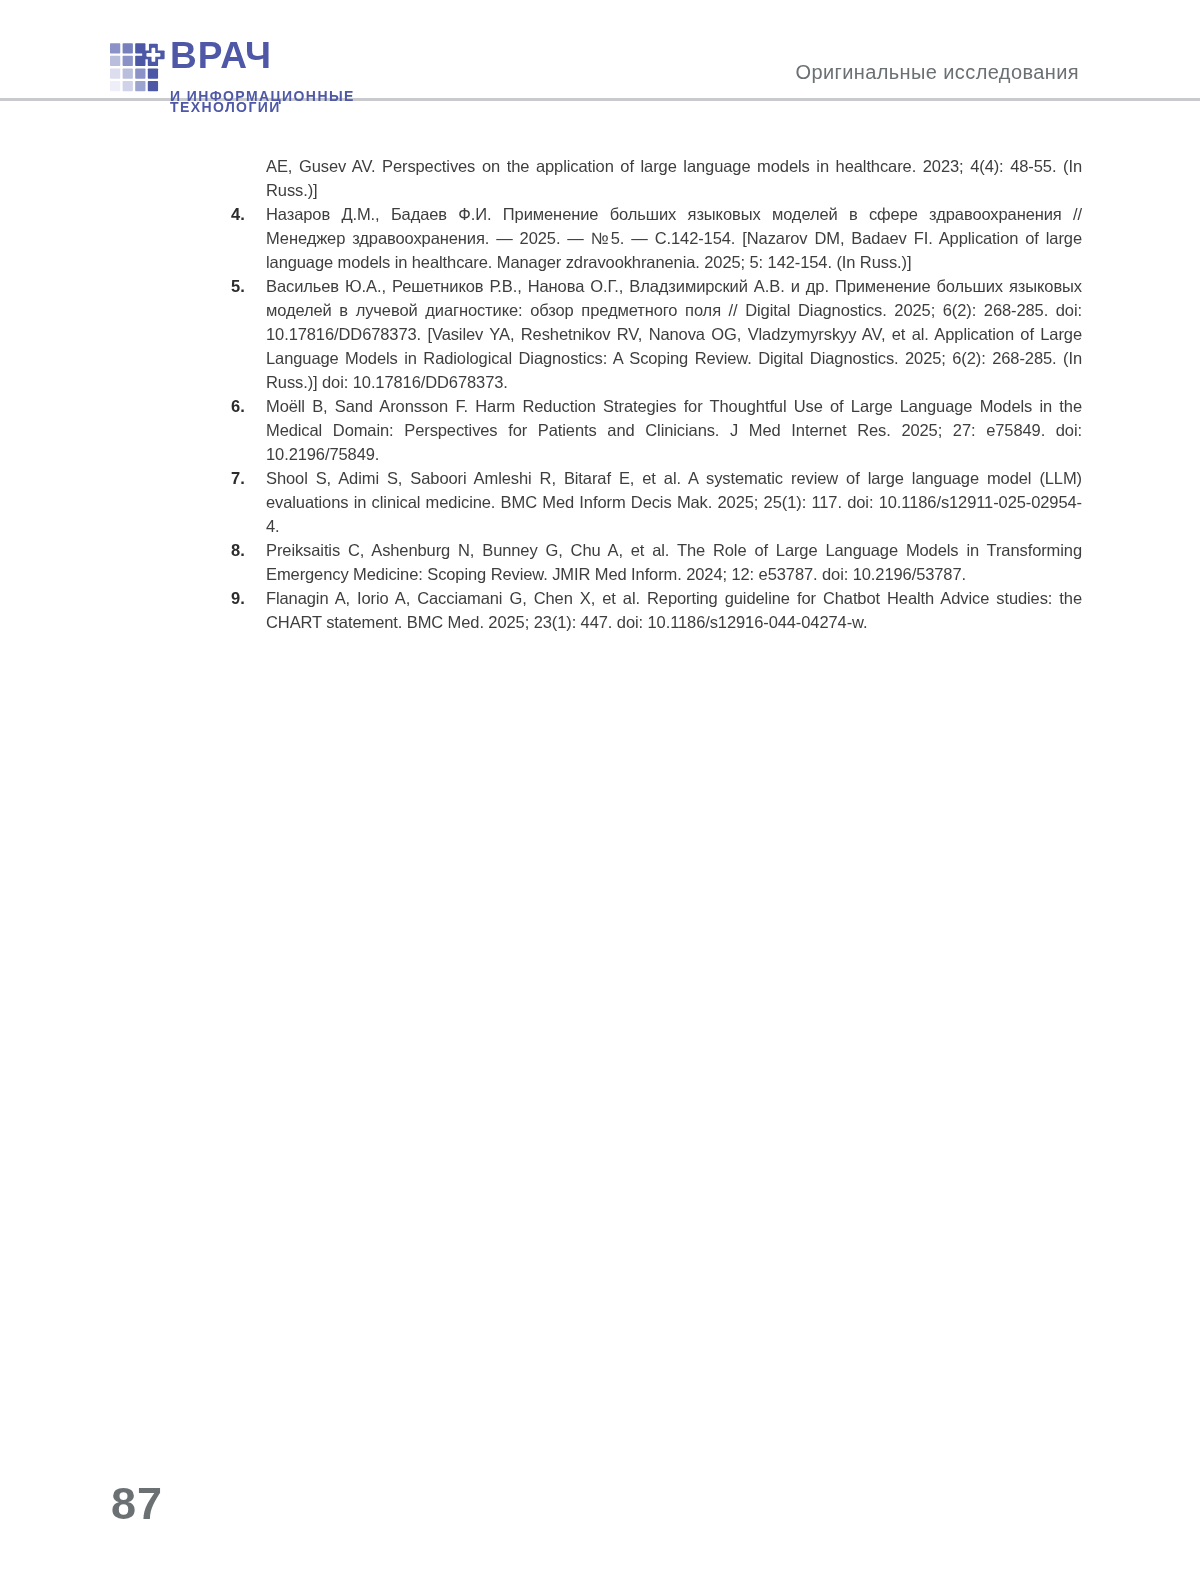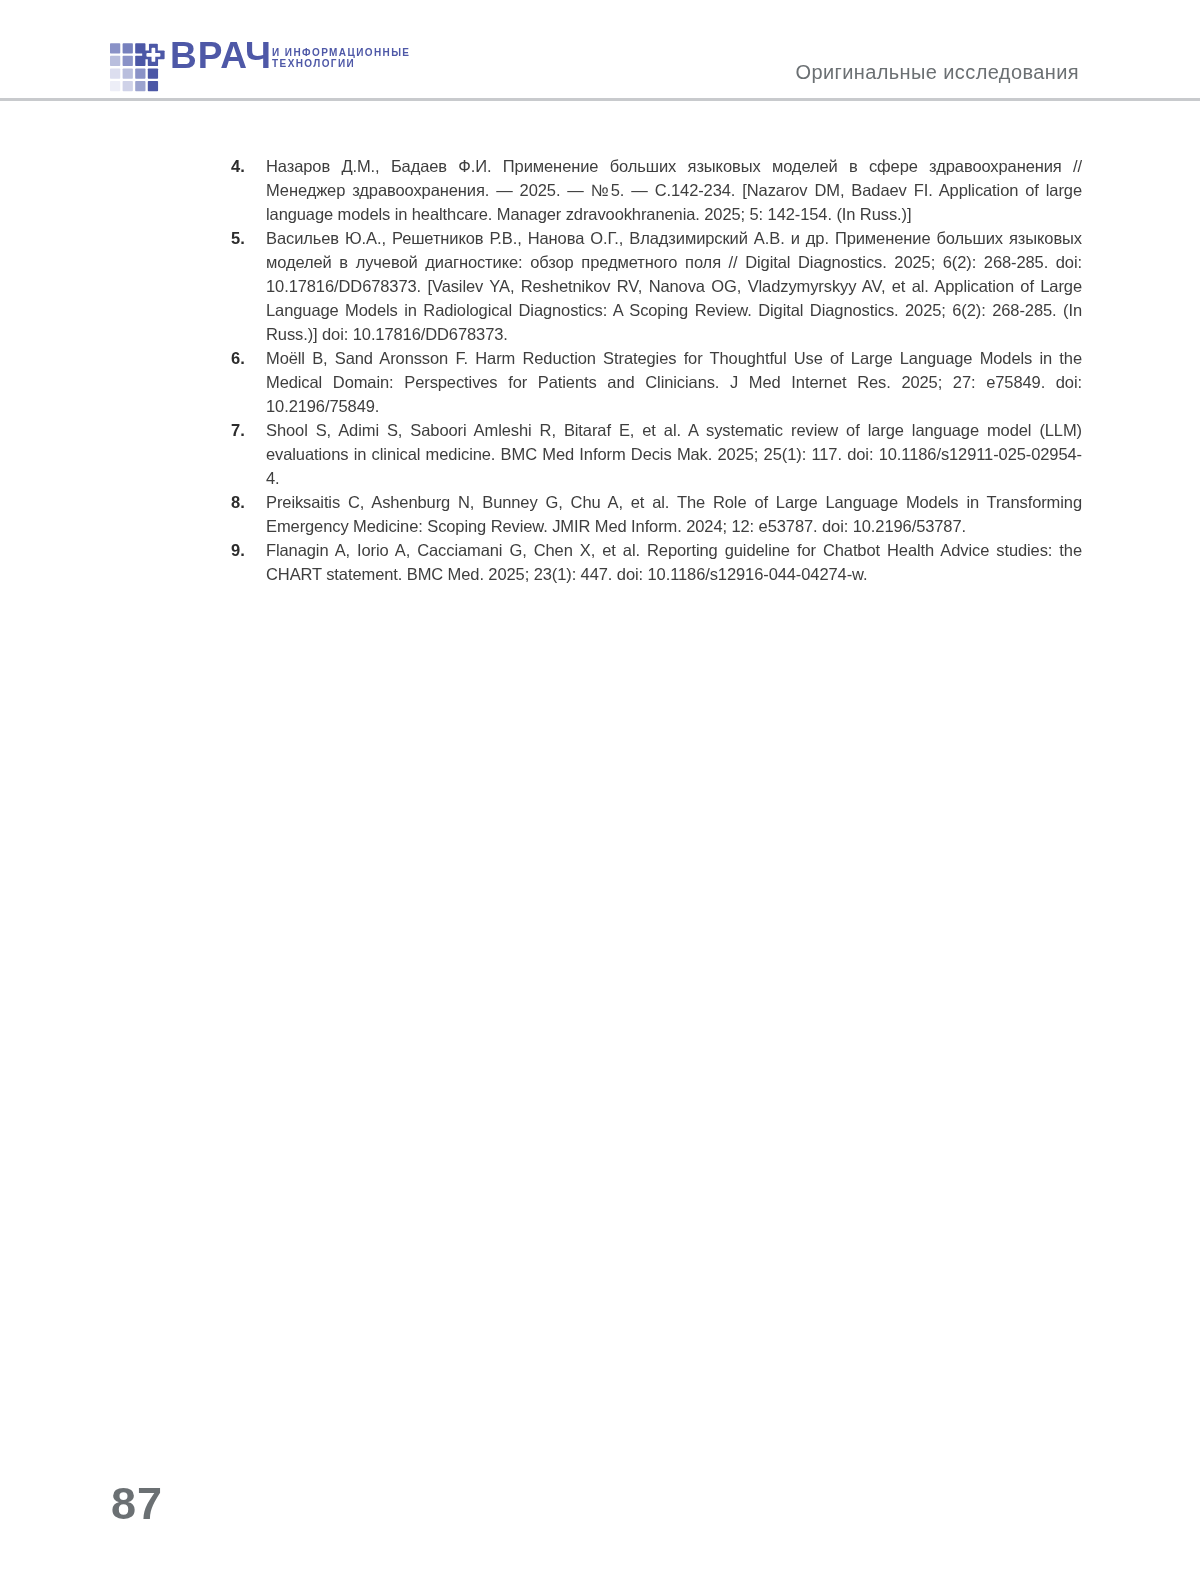--- a/index.html
+++ b/index.html
@@ -26,28 +26,28 @@
   
   .header{
     position:absolute;top:0;left:0;right:0;height:101px;
     border-bottom:3px solid var(--divider);
   }
   .logo{
     position:absolute;left:110px;top:40px;
     display:flex;align-items:flex-start;
   }
   .logo-mark{width:56px;height:54px;flex:none;}
-  .logo-text{margin-left:4px;display:flex;}
+  .logo-text{margin-left:4px;display:flex;flex-direction:column;}
   .logo-title{
     font-size:37px;font-weight:bold;color:var(--brand);
     line-height:31px;letter-spacing:1px;
   }
   .logo-sub{
-    margin-top:8px;
-    font-size:10px;font-weight:bold;color:var(--brand);
+    margin-top:20px;
+    font-size:14px;font-weight:bold;color:var(--brand);
     letter-spacing:1.4px;line-height:10.5px;
     text-transform:uppercase;
   }
   .section-label{
     position:absolute;right:121px;top:61px;
     font-size:20px;font-weight:normal;color:var(--muted);
     letter-spacing:0.4px;
     white-space:nowrap;
   }
   
@@ -108,22 +108,26 @@
           <span>И ИНФОРМАЦИОННЫЕ</span><br>
           <span>ТЕХНОЛОГИИ</span>
         </span>
       </div>
     </div>
     <div class="section-label">Оригинальные исследования</div>
   </div>
 
   <div class="refs">
       <div class="ref-row">
+        <span class="ref-num"></span>
+        <p class="ref-text">AE, Gusev AV. Perspectives on the application of large language models in healthcare. 2023; 4(4): 48-55. (In Russ.)]</p>
+      </div>
+      <div class="ref-row">
         <span class="ref-num">4.</span>
-        <p class="ref-text">Назаров Д.М., Бадаев Ф.И. Применение больших языковых моделей в сфере здравоохранения // Менеджер здравоохранения. — 2025. — №5. — С.142-234. [Nazarov DM, Badaev FI. Application of large language models in healthcare. Manager zdravookhranenia. 2025; 5: 142-154. (In Russ.)]</p>
+        <p class="ref-text">Назаров Д.М., Бадаев Ф.И. Применение больших языковых моделей в сфере здравоохранения // Менеджер здравоохранения. — 2025. — №5. — С.142-154. [Nazarov DM, Badaev FI. Application of large language models in healthcare. Manager zdravookhranenia. 2025; 5: 142-154. (In Russ.)]</p>
       </div>
       <div class="ref-row">
         <span class="ref-num">5.</span>
         <p class="ref-text">Васильев Ю.А., Решетников Р.В., Нанова О.Г., Владзимирский А.В. и др. Применение больших языковых моделей в лучевой диагностике: обзор предметного поля // Digital Diagnostics. 2025; 6(2): 268-285. doi: 10.17816/DD678373. [Vasilev YA, Reshetnikov RV, Nanova OG, Vladzymyrskyy AV, et al. Application of Large Language Models in Radiological Diagnostics: A Scoping Review. Digital Diagnostics. 2025; 6(2): 268-285. (In Russ.)] doi: 10.17816/DD678373.</p>
       </div>
       <div class="ref-row">
         <span class="ref-num">6.</span>
         <p class="ref-text">Moëll B, Sand Aronsson F. Harm Reduction Strategies for Thoughtful Use of Large Language Models in the Medical Domain: Perspectives for Patients and Clinicians. J Med Internet Res. 2025; 27: e75849. doi: 10.2196/75849.</p>
       </div>
       <div class="ref-row">

